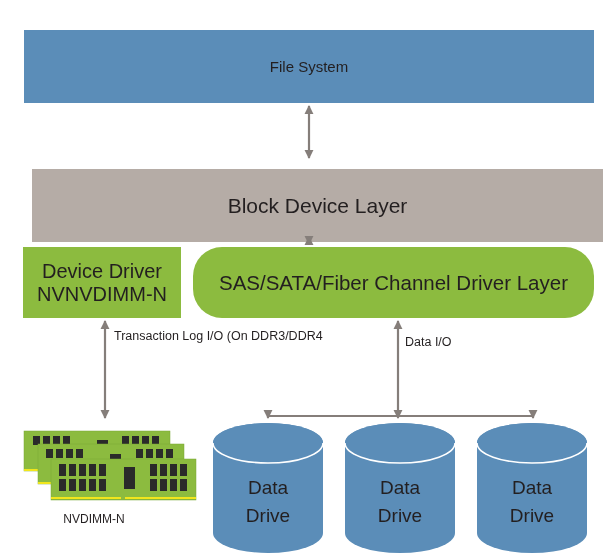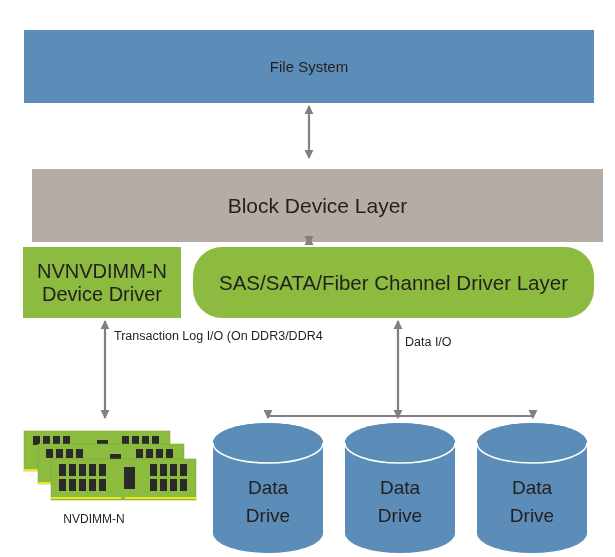--- a/index.html
+++ b/index.html
@@ -24,22 +24,22 @@
 <div id="fs" class="box">
   <span>File System</span>
 </div>
 
 <div id="bdl" class="box">
   <span>Block Device Layer</span>
 </div>
 
 <div id="nvdrv" class="box">
   <div>
+    <div>Device Driver</div>
     <div>NVNVDIMM-N</div>
-    <div>Device Driver</div>
   </div>
 </div>
 
 <div id="sas" class="box">
   <span>SAS/SATA/Fiber Channel Driver Layer</span>
 </div>
 
 <div id="txlog" class="label">
   <div>Transaction Log I/O (On DDR3/DDR4</div>
 </div>

